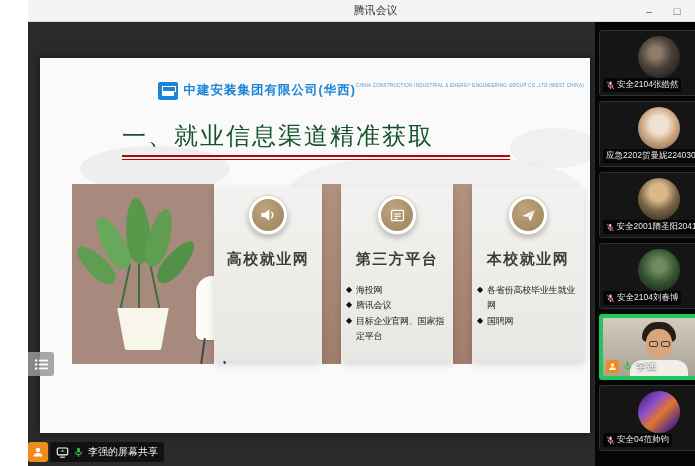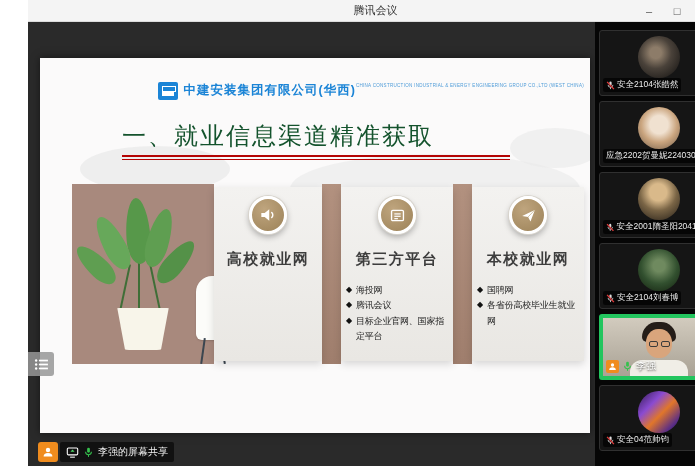--- a/index.html
+++ b/index.html
@@ -65,21 +65,21 @@
   .icon-circle { margin-top:9px; width:38px; height:38px; border-radius:50%; background:radial-gradient(circle at 38% 32%,#bfa57e,#9c8258); border:3px solid #fff; box-shadow:0 0 0 1px #d8d4cc, 0 3px 6px rgba(0,0,0,.3); display:flex; align-items:center; justify-content:center; }
   .card-title { margin-top:16px; font-size:15px; font-weight:bold; color:#3d3d3d; letter-spacing:1.5px; white-space:nowrap; }
   .bullets { list-style:none; margin-top:14px; width:100%; padding:0 5px; }
   .bullets li { position:relative; font-size:9px; color:#1e1e1e; line-height:1.7; padding-left:10px; letter-spacing:-.2px; }
   .bullets li::before { content:"◆"; position:absolute; left:0; top:0; font-size:8px; color:#111; }
 
   
   .panel-toggle { position:absolute; left:0; top:330px; width:26px; height:24px; background:rgba(150,150,150,.85); border-radius:0 3px 3px 0; display:flex; align-items:center; justify-content:center; }
 
   
-  .share-chip { position:absolute; left:10px; bottom:4px; display:flex; align-items:center;justify-content:space-between; }
+  .share-chip { position:absolute; left:0; bottom:4px; display:flex; align-items:center;justify-content:space-between; }
   .person-badge { width:20px; height:20px; background:#f08c1e; border-radius:3px; display:flex; align-items:center; justify-content:center; flex:none; }
   .chip-label { margin-left:2px; background:rgba(15,15,15,.92); border-radius:2px; padding:3px 6px; display:flex; align-items:center; gap:4px; }
   .chip-label .txt { font-size:10px; color:#f0f0f0; white-space:nowrap; }
 
   
   .tile { position:relative; width:120px; height:66px; margin-bottom:5px; background:#151515; border:1px solid #303030; border-radius:3px; overflow:hidden; }
   .tile.active { border:4px solid #22c55e; }
   .avatar { position:absolute; left:50%; top:5px; transform:translateX(-50%); width:42px; height:42px; border-radius:50%; }
   .av1 { background:radial-gradient(circle at 42% 40%, #8d7c69 0 16%, #4a423a 45%, #2a2622 75%); }
   .av2 { background:radial-gradient(circle at 50% 42%, #f0e1d0 0 28%, #caa57f 55%, #6b5846 100%); }
@@ -186,22 +186,22 @@
 
         <div class="card c3">
           <div class="icon-circle">
             <svg width="19" height="19" viewBox="0 0 24 24">
                 <path d="M4 12.5 L20 5 L14.5 19.5 L11.5 13.8 Z" fill="#fff"></path>
                 <path d="M11.5 13.8 L20 5" stroke="#c9b48c" stroke-width="1"></path>
               </svg>
           </div>
           <div class="card-title">本校就业网</div>
           <ul class="bullets">
+            <li>各省份高校毕业生就业网</li>
             <li>国聘网</li>
-            <li>各省份高校毕业生就业网</li>
           </ul>
         </div>
       </div>
 
       <div class="panel-toggle">
         <svg width="15" height="13" viewBox="0 0 14 12">
             <circle cx="2" cy="2.3" r="1.1" fill="#fff"></circle>
             <rect x="4.6" y="1.5" width="8.4" height="1.6" fill="#fff"></rect>
             <circle cx="2" cy="6" r="1.1" fill="#fff"></circle>
             <rect x="4.6" y="5.2" width="8.4" height="1.6" fill="#fff"></rect>

